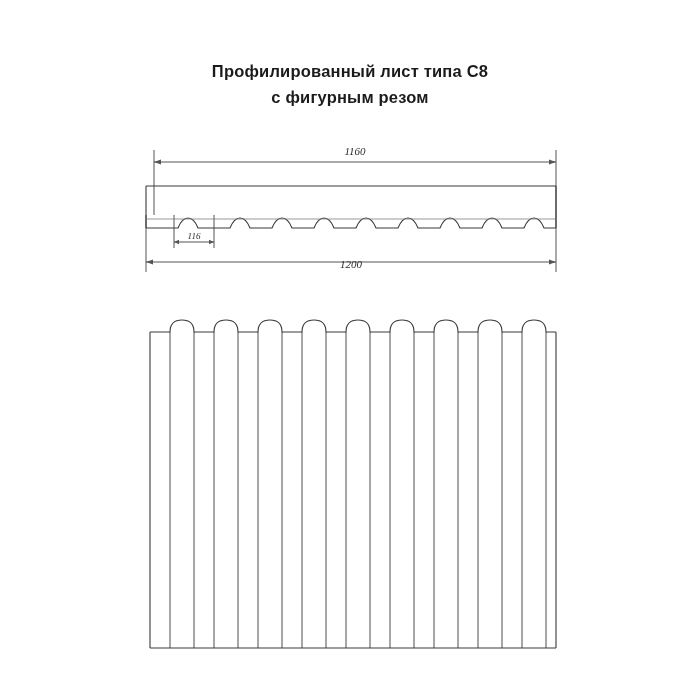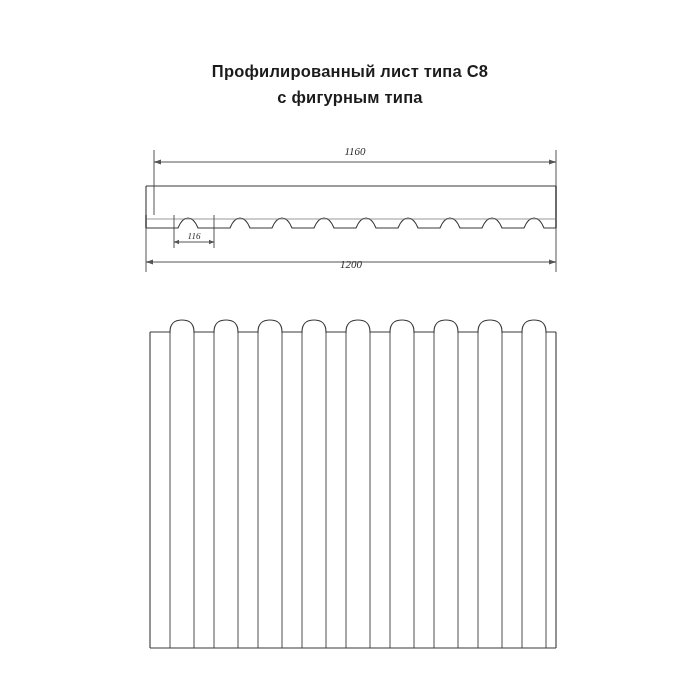--- a/index.html
+++ b/index.html
@@ -52,21 +52,21 @@
     font-size: 9px;
   }
 </style>
 </head>
 <body>
 
 <div class="page">
 
   <div class="title-block">
     <span class="title-line">Профилированный лист типа С8</span>
-    <span class="title-line">с фигурным типа</span>
+    <span class="title-line">с фигурным резом</span>
   </div>
 
   <svg class="drawing" viewBox="0 0 700 700">
     <g fill="none" stroke="#3a3a3a" stroke-width="1" shape-rendering="geometricPrecision">
 
       <g stroke="#555">
         <line x1="154" y1="150" x2="154" y2="215"></line>
         <line x1="556" y1="150" x2="556" y2="215"></line>
         <line x1="154" y1="162" x2="556" y2="162"></line>
 

